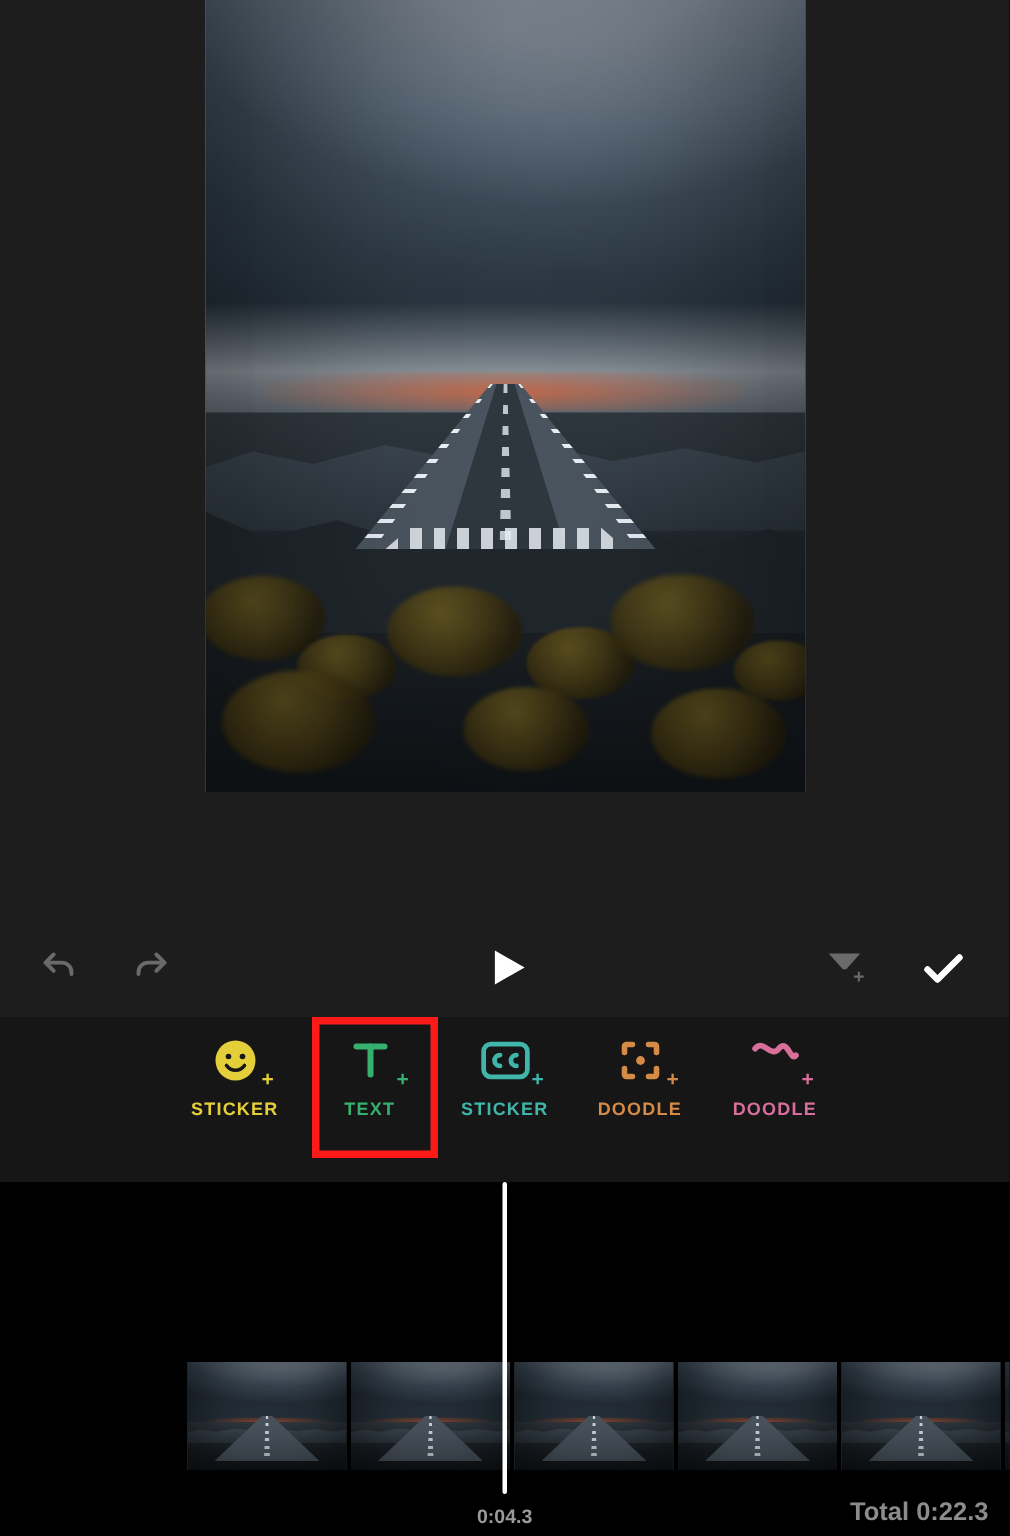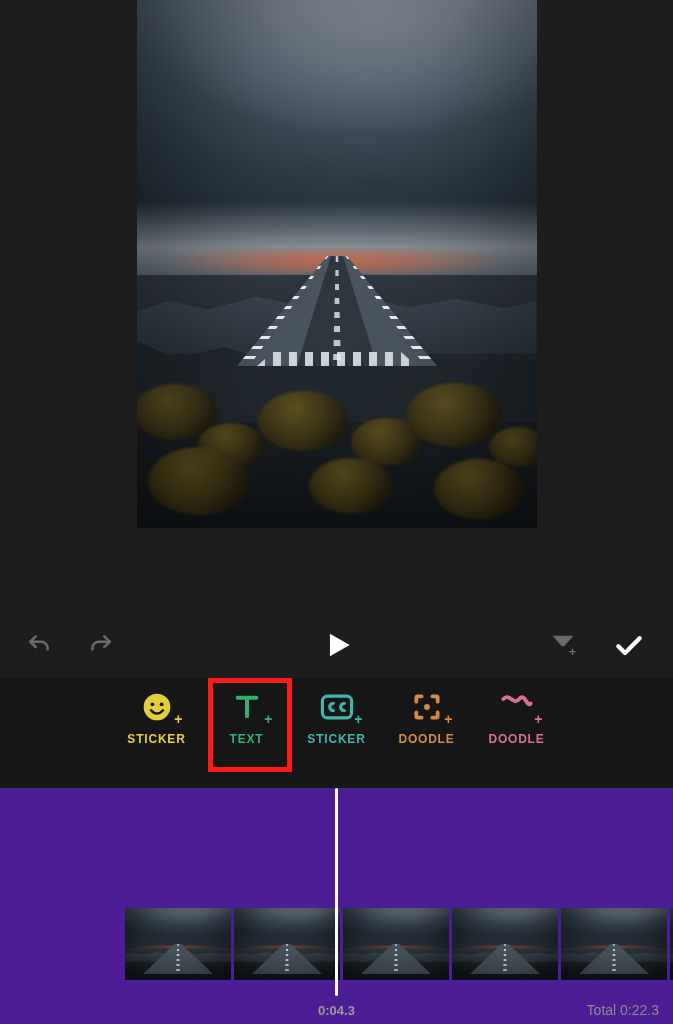--- a/index.html
+++ b/index.html
@@ -78,37 +78,37 @@
   .tool .lbl { font-size:12px; font-weight:800; letter-spacing:.8px; }
   .plus-dot { position:absolute; right:-4px; bottom:-3px; font-size:14px; font-weight:900; }
 
   .c-yellow { color:#e4cf3a; } .c-green{ color:#35b06e; } .c-teal{ color:#3fb6a9; }
   .c-orange { color:#d58a45; } .c-pink{ color:#d86f9b; }
 
   .highlight { position:absolute; border:5px solid #ff1a1a; pointer-events:none;
                left:208px; top:678px; width:84px; height:94px; }
 
   
-  .tl { position:absolute; left:0; right:0; top:788px; bottom:0; background:#4c1d95; overflow:hidden; }
+  .tl { position:absolute; left:0; right:0; top:788px; bottom:0; background:#000000; overflow:hidden; }
   .strip { position:absolute; left:125px; right:-40px; top:120px; height:72px; display:flex; gap:3px; }
   .thumb { flex:0 0 106px; height:72px; position:relative; overflow:hidden; background:#2a333b; }
   .thumb .sky{ background: radial-gradient(ellipse 120% 60% at 60% -10%, #9aa6b1 0%, #6f7d8c 30%, #3c4a57 55%, #242e37 80%);}
   .thumb .ground{ top:55%; }
   .thumb .glow{ top:52%; height:8px; }
   .thumb .mid1{ top:50%; height:25%; }
   .thumb .rw   { position:absolute; left:50%; top:50%; width:70px; height:30px; transform:translateX(-50%);
                  background:#4a545e; clip-path: polygon(45% 0,55% 0,100% 100%,0 100%);}
   .thumb .rwC  { position:absolute; left:50%; top:50%; width:70px; height:30px; transform:translateX(-50%);
                  background: repeating-linear-gradient(180deg,#cfd6dc 0 2px, transparent 2px 5px);
                  clip-path: polygon(49% 0,51% 0,53% 100%,47% 100%);}
   .thumb .vg  { position:absolute; inset:0; box-shadow: inset 0 0 30px 10px rgba(0,0,0,.45);}
 
   .playhead { position:absolute; left:335px; top:0; bottom:28px; width:3px; background:#fff; border-radius:2px; }
   .tcur { position:absolute; left:318px; bottom:6px; color:#9a9a9a; font-size:13px; font-weight:600; }
-  .ttot { position:absolute; right:14px;  bottom:6px; color:#8c8c8c; font-size:14px; font-weight:400; }
+  .ttot { position:absolute; right:14px;  bottom:6px; color:#8c8c8c; font-size:17px; font-weight:700; }
 </style>
 </head>
 <body>
 
 <div class="app">
 
   <div class="preview-wrap">
     <div class="preview">
       <div class="sky"></div>
       <div class="haze"></div>

